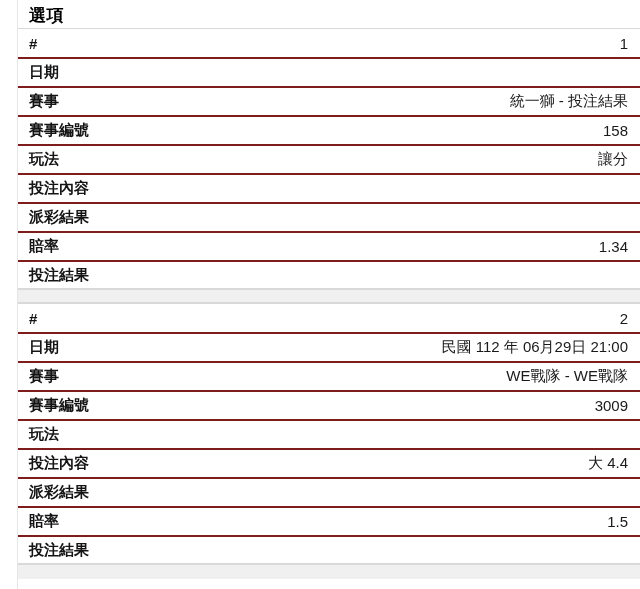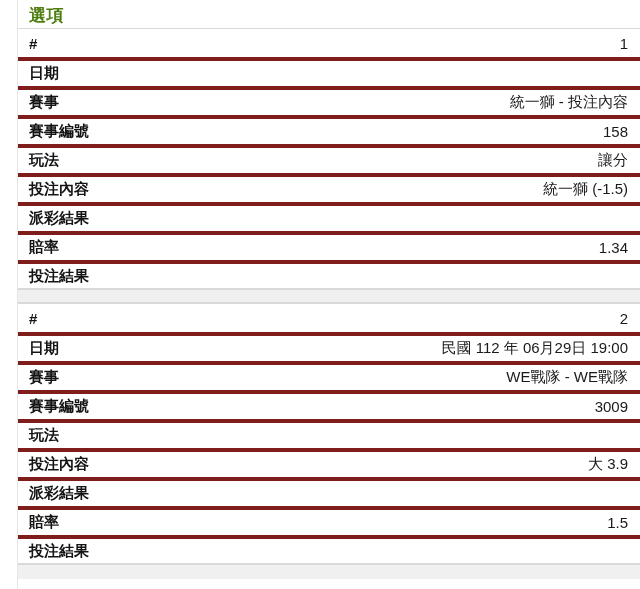--- a/index.html
+++ b/index.html
@@ -38,34 +38,34 @@
     bottom: 0;
   }
   .title-bar {
     height: 28px;
     display: flex;
     align-items: center;
     padding: 2px 0 0 11px;
     box-sizing: border-box;
   }
   .title-text {
-    color: #4d7c0f;
+    color: #000000;
     font-size: 17px;
     font-weight: bold;
     letter-spacing: 0.5px;
   }
   .ticket {
     width: 100%;
   }
   .row {
     display: flex;
     align-items: center;
     justify-content: space-between;
     height: 29px;
-    border-top: 4px solid #7f1d1d;
+    border-top: 2px solid #7f1d1d;
     padding: 0 12px 0 11px;
     box-sizing: border-box;
   }
   .row.first {
     border-top: 1px solid #d9d9d9;
   }
   .row.last {
     border-bottom: 1px solid #d9d9d9;
   }
   .label {
@@ -109,33 +109,32 @@
     <div class="ticket">
       <div class="row first">
         <span class="label">#</span>
         <span class="value">1</span>
       </div>
       <div class="row">
         <span class="label">日期</span>
       </div>
       <div class="row">
         <span class="label">賽事</span>
-        <span class="value">統一獅 - 投注內容</span>
+        <span class="value">統一獅 - 投注結果</span>
       </div>
       <div class="row">
         <span class="label">賽事編號</span>
         <span class="value">158</span>
       </div>
       <div class="row">
         <span class="label">玩法</span>
         <span class="value">讓分</span>
       </div>
       <div class="row">
         <span class="label">投注內容</span>
-        <span class="value">統一獅 (-1.5)</span>
       </div>
       <div class="row">
         <span class="label">派彩結果</span>
         <span class="value"></span>
       </div>
       <div class="row">
         <span class="label">賠率</span>
         <span class="value">1.34</span>
       </div>
       <div class="row last">
@@ -146,36 +145,36 @@
 
     <div class="gap"></div>
 
     <div class="ticket">
       <div class="row first">
         <span class="label">#</span>
         <span class="value">2</span>
       </div>
       <div class="row">
         <span class="label">日期</span>
-        <span class="value">民國 112 年 06月29日 19:00</span>
+        <span class="value">民國 112 年 06月29日 21:00</span>
       </div>
       <div class="row">
         <span class="label">賽事</span>
         <span class="value">WE戰隊 - WE戰隊</span>
       </div>
       <div class="row">
         <span class="label">賽事編號</span>
         <span class="value">3009</span>
       </div>
       <div class="row">
         <span class="label">玩法</span>
       </div>
       <div class="row">
         <span class="label">投注內容</span>
-        <span class="value">大 3.9</span>
+        <span class="value">大 4.4</span>
       </div>
       <div class="row">
         <span class="label">派彩結果</span>
         <span class="value"></span>
       </div>
       <div class="row">
         <span class="label">賠率</span>
         <span class="value">1.5</span>
       </div>
       <div class="row last">

